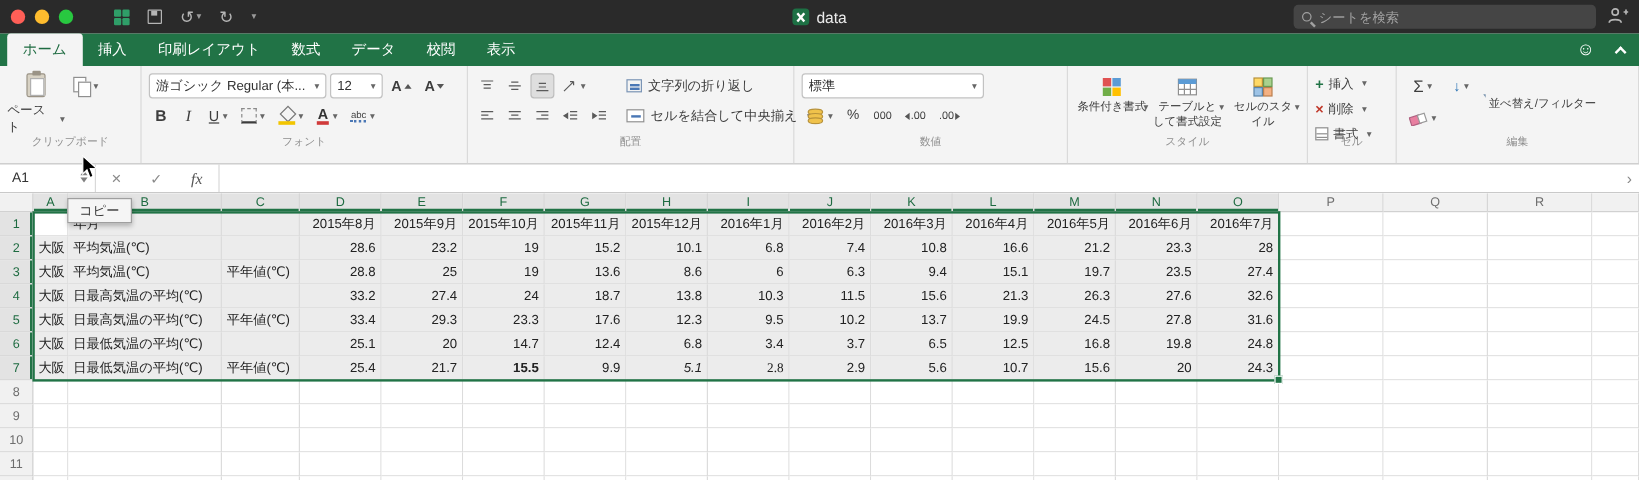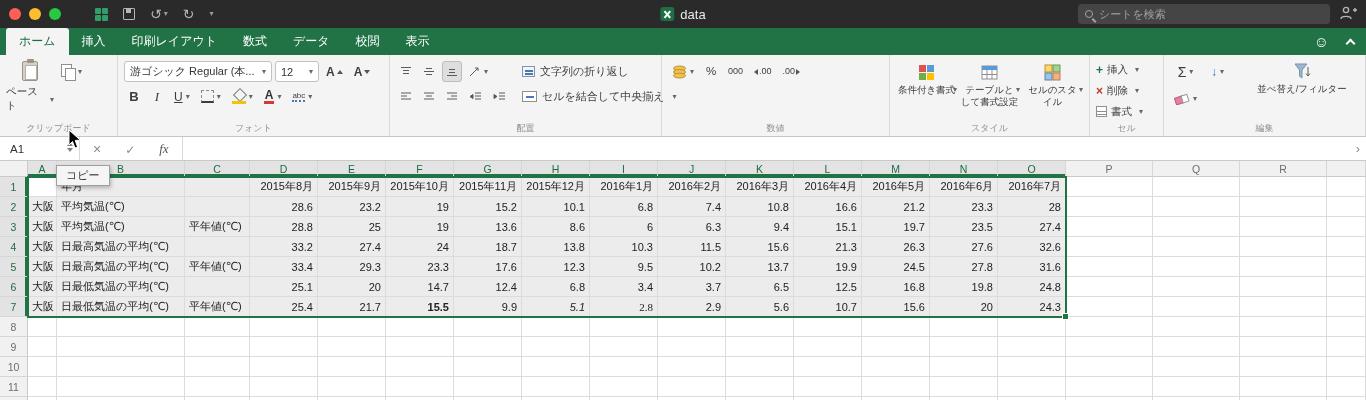--- a/index.html
+++ b/index.html
@@ -31,21 +31,21 @@
   .tabbar { height:27px; background:#217346; display:flex; align-items:stretch; padding-left:6px; position:relative; }
   .tab { display:flex; align-items:center; padding:0 13px; color:#fff; font-size:12px; white-space:nowrap; }
   .tab.active { background:#f4f4f4; color:#1e6b41; border-radius:3px 3px 0 0; }
   .tab-right { position:absolute; right:12px; top:0; height:100%; display:flex; align-items:center; gap:18px; color:#fff; }
   .smiley { font-size:15px; line-height:1; }
   .chev-up { width:7px; height:7px; border-left:2px solid #fff; border-top:2px solid #fff; transform:rotate(45deg); margin-top:3px; }
 
   
   .ribbon { height:82px; background:#f4f4f4; border-bottom:1px solid #c6c6c6; display:flex; position:relative; }
   .group { position:relative; border-right:1px solid #dadada; padding:6px 6px 13px; display:flex; flex-direction:column; gap:4px; flex:none; }
-  .glabel { position:absolute; bottom:1px; left:0; right:0; text-align:center; font-size:9px; color:#8e8e8e; white-space:nowrap; overflow:hidden; }
+  .glabel { position:absolute; bottom:11px; left:0; right:0; text-align:center; font-size:9px; color:#8e8e8e; white-space:nowrap; overflow:hidden; }
   .rrow { display:flex; align-items:center; gap:3px; }
   .btn { display:flex; align-items:center; justify-content:center; min-width:20px; height:21px; padding:0 3px; border:1px solid transparent; border-radius:3px; color:#3d3d3d; font-size:11.5px; line-height:1; white-space:nowrap; }
   .btn.pressed { background:#dedede; border-color:#bdbdbd; }
   .dd::after { content:"▾"; font-size:8px; color:#666; margin-left:3px; }
   .select { background:#fff; border:1px solid #c2c2c2; border-radius:3px; height:21px; display:flex; align-items:center; padding:0 5px; font-size:11px; color:#333; }
   .select::after { content:"▾"; font-size:8px; color:#666; margin-left:auto; padding-left:5px; }
   .select span { overflow:hidden; white-space:nowrap; }
 
   
   .paste-btn { display:flex; flex-direction:column; align-items:center; width:48px; height:56px; gap:4px; border-radius:3px; }
@@ -99,21 +99,21 @@
   .plus-g { color:#217346; font-weight:bold; font-size:12px; }
   .cross-r { color:#c0392b; font-weight:bold; font-size:12px; }
   .ico-fmt { width:11px; height:11px; border:1px solid #8f8f8f; background:linear-gradient(#fff,#fff); position:relative; }
   .ico-fmt::after { content:""; position:absolute; left:0; top:4px; width:9px; height:1px; background:#8f8f8f; box-shadow:0 3px 0 #8f8f8f; }
 
   
   .edit-grid { display:flex; gap:6px; }
   .edit-col { display:flex; flex-direction:column; gap:6px; }
   .sum-g { font-size:14px; color:#3d3d3d; }
   .fill-arrow { color:#2e75b5; font-weight:bold; font-size:12px; }
-  .sortbtn { display:flex; flex-direction:column; align-items:center; gap:3px; width:96px; padding-top:2px;margin-left:20px; }
+  .sortbtn { display:flex; align-items:center; gap:3px; width:96px; padding-top:2px; }
   .sortbtn .blab { font-size:9.5px; color:#3d3d3d; white-space:nowrap; }
 
   
   .tooltip { position:absolute; left:56px; top:110px; background:#f5f5f5; border:1px solid #9f9f9f; box-shadow:1px 2px 4px rgba(0,0,0,.25); padding:2px 9px; font-size:11px; color:#333; z-index:50; white-space:nowrap; }
   .cursor { position:absolute; left:68px; top:74px; z-index:60; pointer-events:none; }
 
   
   .fbar { height:24px; background:#fff; border-bottom:1px solid #c9c9c9; display:flex; align-items:center; }
   .namebox { width:80px; height:100%; display:flex; align-items:center; padding-left:10px; font-size:11.5px; color:#333; position:relative; border-right:1px solid #d9d9d9; flex:none; }
   .stepper { position:absolute; right:6px; top:5px; display:flex; flex-direction:column; gap:2px; }
@@ -326,20 +326,25 @@
         <div class="wide-btn dd">
           <div class="ico-merge"></div>
           <span>セルを結合して中央揃え</span>
         </div>
       </div>
     </div>
     <div class="glabel">配置</div>
   </div>
 
   <div class="group" style="width:228px">
+    <div class="rrow">
+      <div class="select" style="width:152px">
+          <span>標準</span>
+        </div>
+    </div>
     <div class="rrow">
       <div class="btn dd">
         <svg width="15" height="14">
           <ellipse cx="7.5" cy="3.4" rx="6" ry="2.4" fill="#f0c24b" stroke="#b8923a"></ellipse>
           <ellipse cx="7.5" cy="7" rx="6" ry="2.4" fill="#f0c24b" stroke="#b8923a"></ellipse>
           <ellipse cx="7.5" cy="10.6" rx="6" ry="2.4" fill="#f0c24b" stroke="#b8923a"></ellipse>
         </svg>
       </div>
       <div class="btn">
           <span>%</span>

